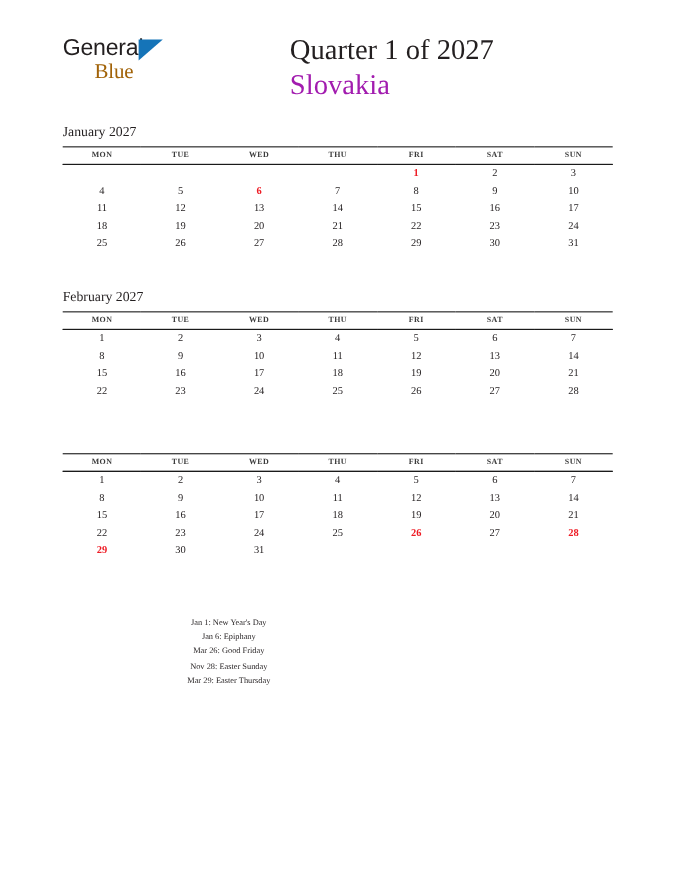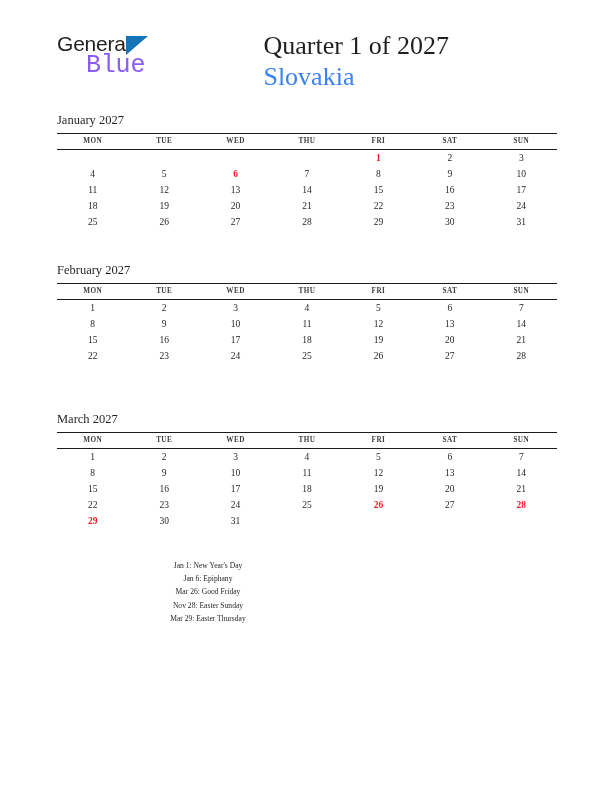--- a/index.html
+++ b/index.html
@@ -48,43 +48,43 @@
     top: 3px;
     width: 0;
     height: 0;
     border-left: 22px solid #1574b8;
     border-bottom: 19px solid transparent;
   }
   #logo-blue {
     position: absolute;
     left: 29px;
     top: 22px;
-    font-family: Liberation Mono, monospace;
-    font-size: 25px;
+    font-family: Liberation Serif, serif;
+    font-size: 19px;
     letter-spacing: -0.2px;
-    color: #8b5cf6;
+    color: #a16207;
     line-height: 22px;
   }
 
   #title-block {
     position: absolute;
     right: 55px;
     top: 30px;
     text-align: left;
   }
   #quarter-title {
     font-size: 26px;
     line-height: 31px;
     color: #231f20;
     white-space: nowrap;
   }
   #country-title {
     font-size: 26px;
     line-height: 31px;
-    color: #3b82f6;
+    color: #a21caf;
     white-space: nowrap;
   }
 
   
   .month-block {
     position: absolute;
     left: 57px;
     width: 500px;
   }
   .month-title {
@@ -272,21 +272,20 @@
             <td class="">24</td>
             <td class="">25</td>
             <td class="">26</td>
             <td class="">27</td>
             <td class="">28</td>
           </tr>
         </tbody>
       </table>
     </div>
     <div class="month-block" style="top: 412px;">
-      <div class="month-title">March 2027</div>
       <table class="cal">
         <thead>
           <tr>
             <th>MON</th>
             <th>TUE</th>
             <th>WED</th>
             <th>THU</th>
             <th>FRI</th>
             <th>SAT</th>
             <th>SUN</th>

